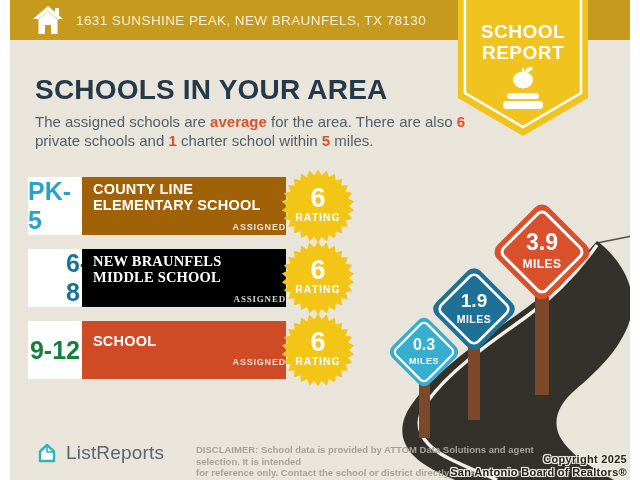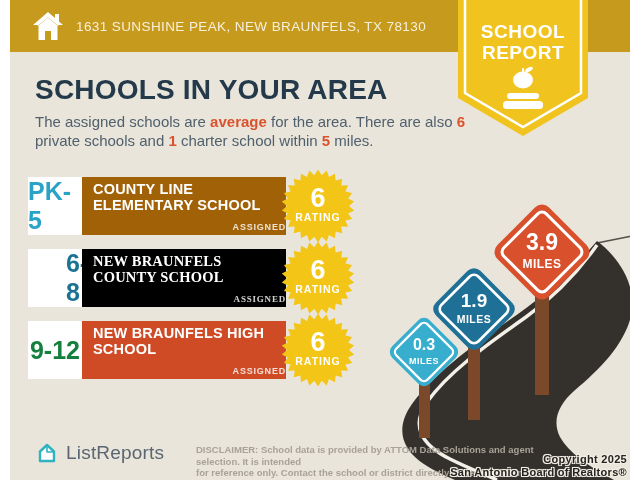--- a/index.html
+++ b/index.html
@@ -8,21 +8,21 @@
     position:relative; width:640px; height:480px; overflow:hidden;
     background:var(--background,#E9E5DB);
     font-family:"Liberation Sans","DejaVu Sans",sans-serif;
   }
   
   .edge { position:absolute; top:0; bottom:0; width:10px; background:#fff; z-index:50; }
   .edge.left { left:0; } .edge.right { right:0; }
 
   
   .header {
-    position:absolute; left:10px; right:10px; top:0; height:52px;
+    position:absolute; left:10px; right:10px; top:0; height:40px;
     background:var(--header-gold,#C69A1C); z-index:2;
     display:flex; align-items:center;
   }
   .house-icon { margin-left:22px; width:32px; height:30px; flex:0 0 auto; }
   .address {
     margin-left:12px; color:#F7EFDC; font-size:13.5px; letter-spacing:.4px; font-weight:500;
   }
 
   
   .badge { position:absolute; left:455px; top:0; width:136px; height:142px; z-index:3; }
@@ -116,28 +116,27 @@
     <div class="bar" style="background: #a16207;">
       <div class="school-name">COUNTY LINE</div>
       <div class="school-name">ELEMENTARY SCHOOL</div>
       <div class="assigned">ASSIGNED</div>
     </div>
   </div>
   <div class="school-row row-1">
     <div class="grade-box" style="color: rgb(27, 115, 148); padding-left: 44px;">6-8</div>
     <div class="bar" style="background: #000000; font-family: Liberation Serif, serif;">
       <div class="school-name">NEW BRAUNFELS</div>
-      <div class="school-name">COUNTY SCHOOL</div>
+      <div class="school-name">MIDDLE SCHOOL</div>
       <div class="assigned">ASSIGNED</div>
     </div>
   </div>
   <div class="school-row row-2">
     <div class="grade-box" style="color: #15803d;">9-12</div>
     <div class="bar" style="background: rgb(206, 75, 38);">
-      <div class="school-name">NEW BRAUNFELS HIGH</div>
       <div class="school-name">SCHOOL</div>
       <div class="assigned">ASSIGNED</div>
     </div>
   </div>
 
   <svg class="starburst sb-0" viewBox="0 0 74 74">
     <polygon class="burst" points="37.0,0.5 40.7,6.2 45.7,1.6 48.0,8.0 54.0,4.7 54.6,11.5 61.2,9.7 60.2,16.4 67.0,16.3 64.4,22.6 71.1,24.1 67.1,29.6 73.2,32.6 68.0,37.0 73.2,41.4 67.1,44.4 71.1,49.9 64.4,51.4 67.0,57.7 60.2,57.6 61.2,64.3 54.6,62.5 54.0,69.3 48.0,66.0 45.7,72.4 40.7,67.8 37.0,73.5 33.3,67.8 28.3,72.4 26.0,66.0 20.0,69.3 19.4,62.5 12.8,64.3 13.8,57.6 7.0,57.7 9.6,51.4 2.9,49.9 6.9,44.4 0.8,41.4 6.0,37.0 0.8,32.6 6.9,29.6 2.9,24.1 9.6,22.6 7.0,16.3 13.8,16.4 12.8,9.7 19.4,11.5 20.0,4.7 26.0,8.0 28.3,1.6 33.3,6.2"></polygon>
     <text class="num" x="37" y="38">6</text>
     <text class="lbl" x="37" y="52">RATING</text>
   </svg>

